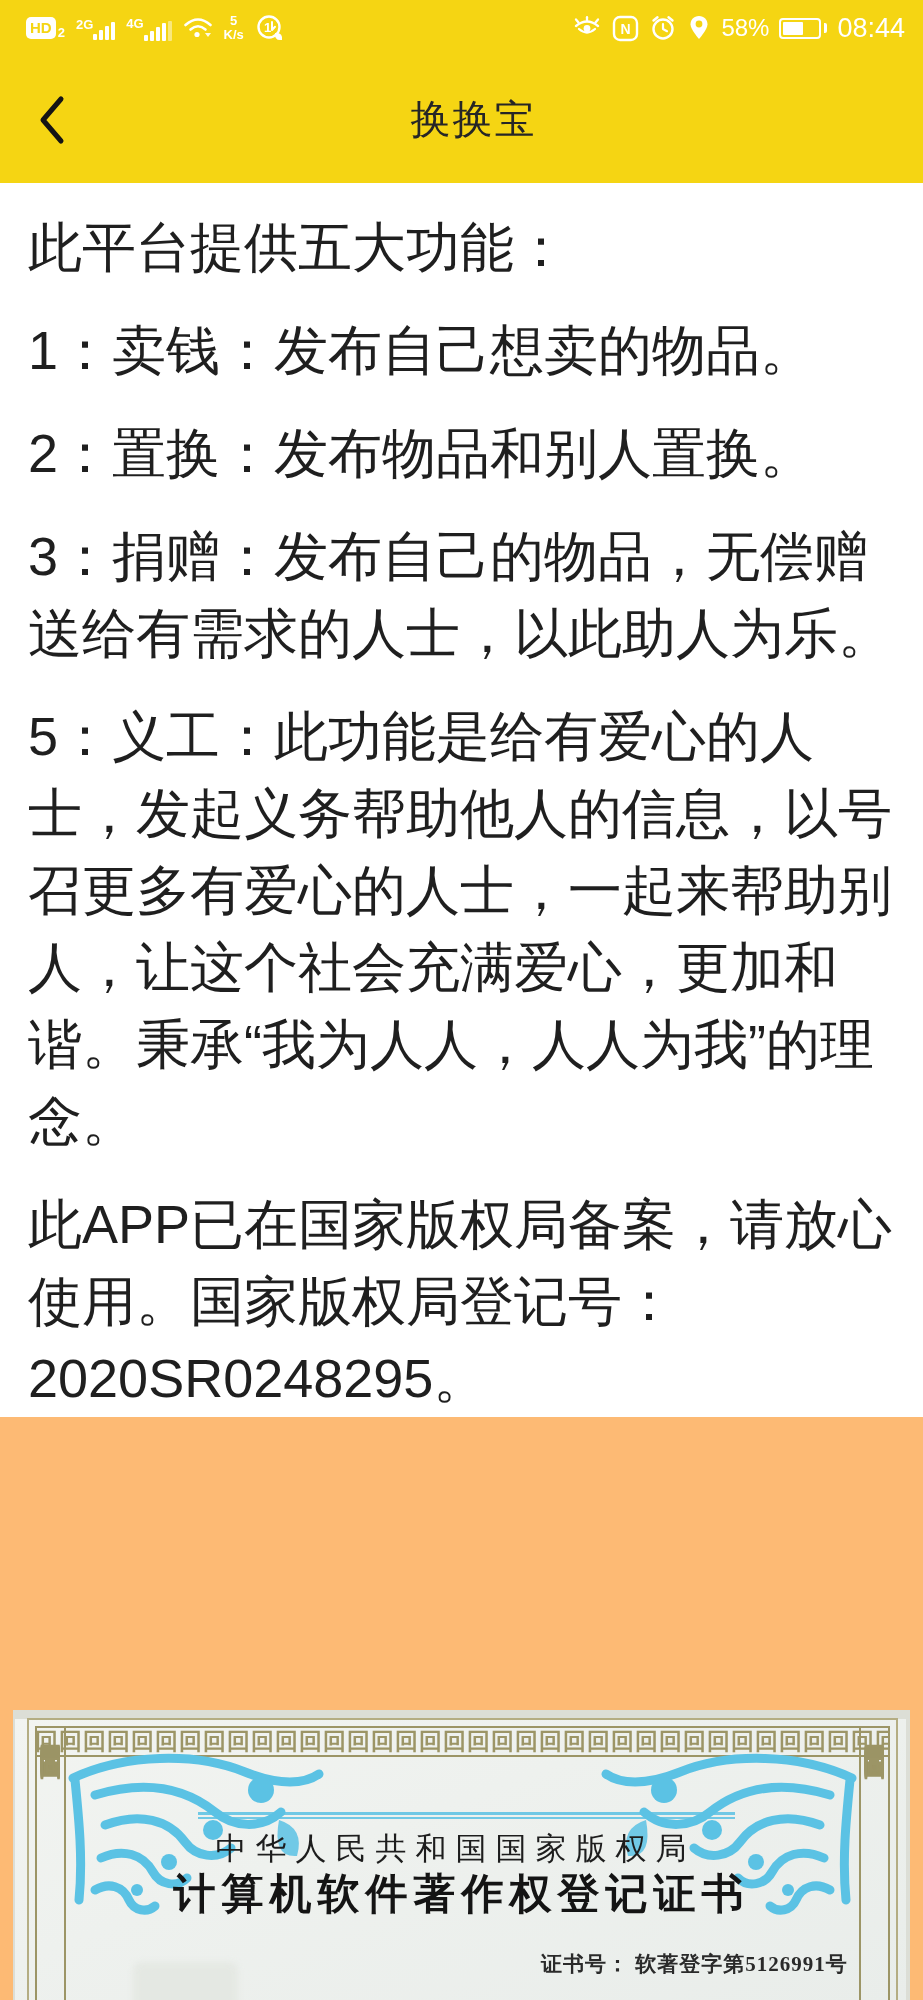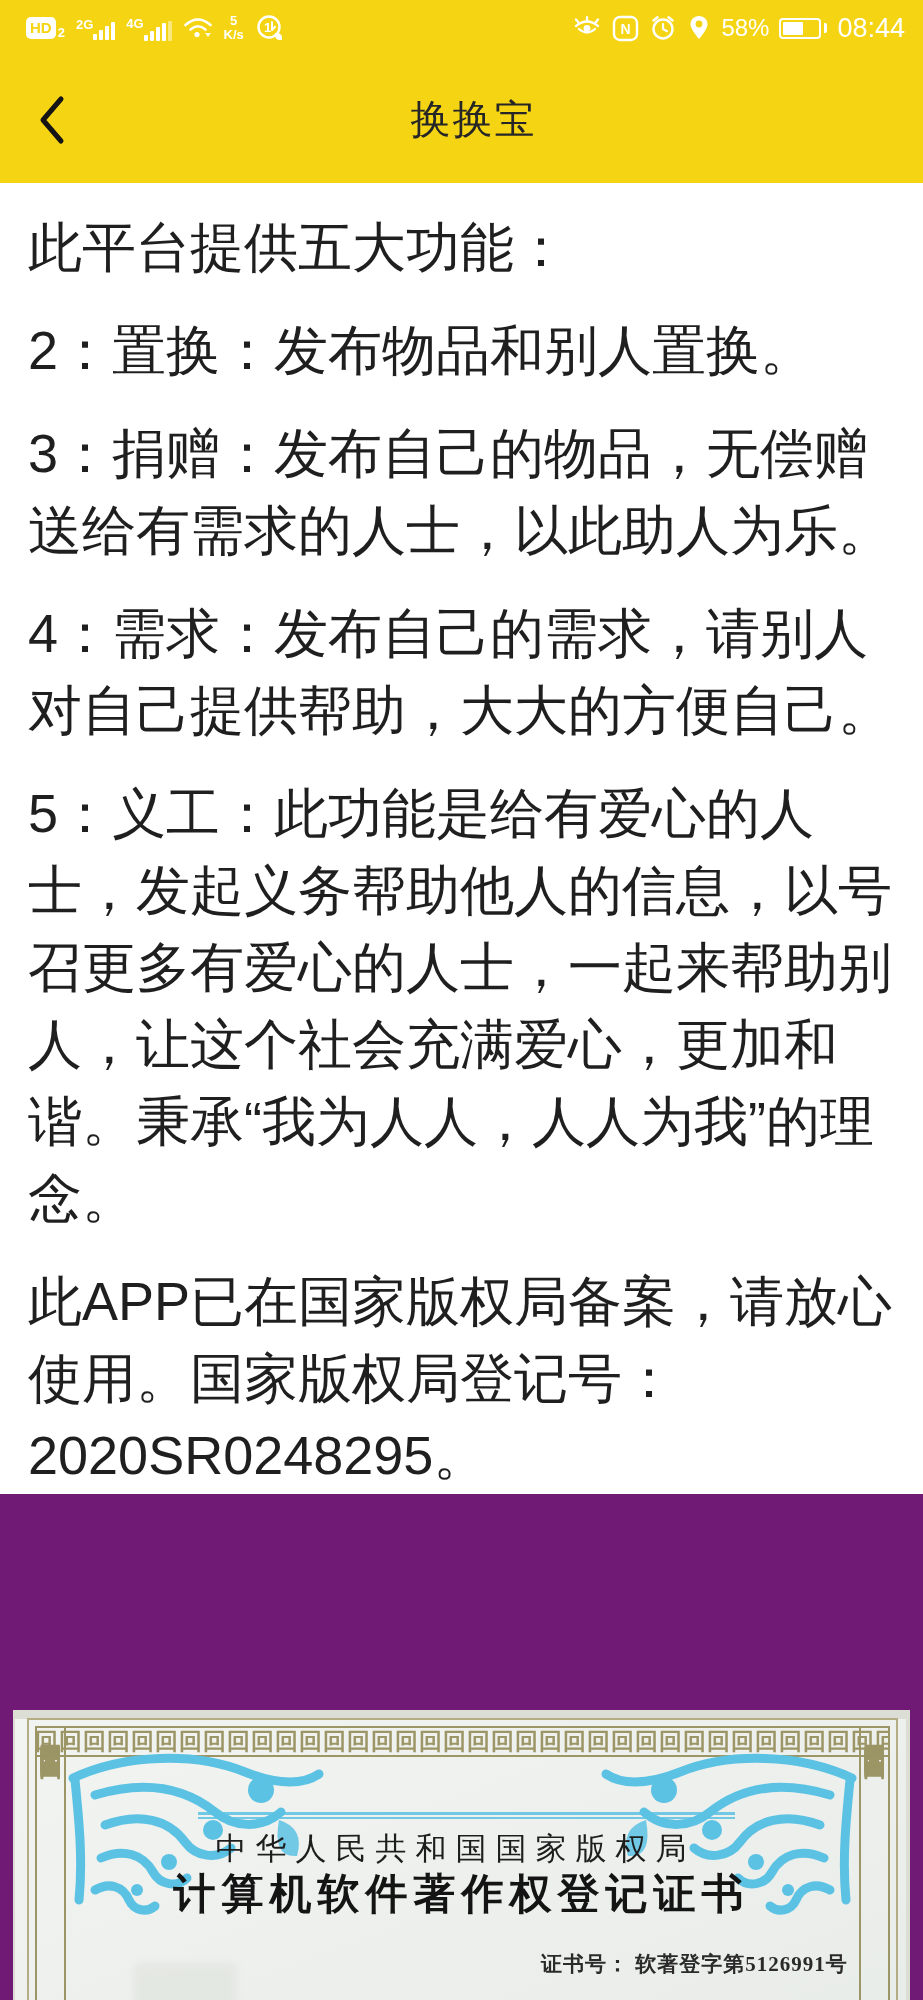--- a/index.html
+++ b/index.html
@@ -9,21 +9,21 @@
     --body-text:#1F1F1F;
     --cert-olive:#9C9566;
     --cert-blue:#5BC2E4;
     --cert-paper:#EEF1EE;
     --photo-edge:#DCDED6;
   }
   *{margin:0;padding:0;box-sizing:border-box;}
   html,body{width:923px;height:2000px;overflow:hidden;}
   body{font-family:"Liberation Sans","DejaVu Sans",sans-serif;background:#ffffff;position:relative;}
 
-  .screen{position:relative;width:923px;height:2000px;background:#701a75;}
+  .screen{position:relative;width:923px;height:2000px;background:#fdba74;}
 
   
   .statusbar{
     height:56px;background:var(--header-yellow);
     display:flex;align-items:center;padding:0 18px 0 26px;
     color:var(--status-icon-white);
   }
   .sb-left{display:flex;align-items:center;gap:11px;}
   .sb-right{display:flex;align-items:center;gap:10px;margin-left:auto;}
   .hd-wrap{display:flex;align-items:flex-end;gap:2px;}
@@ -221,23 +221,23 @@
     <button class="back-btn">
       <svg width="34" height="54" viewBox="0 0 34 54">
         <polyline points="26,6 8,27 26,48" fill="none" stroke="#141414" stroke-width="5" stroke-linecap="round" stroke-linejoin="round"></polyline>
       </svg>
     </button>
     <div class="hdr-title">换换宝</div>
   </div>
 
   <div class="content">
     <p>此平台提供五大功能：</p>
+    <p>1：卖钱：发布自己想卖的物品。</p>
     <p>2：置换：发布物品和别人置换。</p>
     <p>3：捐赠：发布自己的物品，无偿赠送给有需求的人士，以此助人为乐。</p>
-    <p>4：需求：发布自己的需求，请别人对自己提供帮助，大大的方便自己。</p>
     <p>5：义工：此功能是给有爱心的人士，发起义务帮助他人的信息，以号召更多有爱心的人士，一起来帮助别人，让这个社会充满爱心，更加和谐。秉承“我为人人，人人为我”的理念。</p>
     <p>此APP已在国家版权局备案，请放心使用。国家版权局登记号：2020SR0248295。</p>
   </div>
 
   <figure class="certificate">
     <div class="cert-paper"></div>
     <div class="cert-outerline"></div>
 
     <div class="meander meander-top">回回回回回回回回回回回回回回回回回回回回回回回回回回回回回回回回回回回回回回回回回回回回回回回回回回回回回回回回回回回回</div>
     <div class="meander meander-side meander-left">回回回回回回回回回回回回回回</div>

